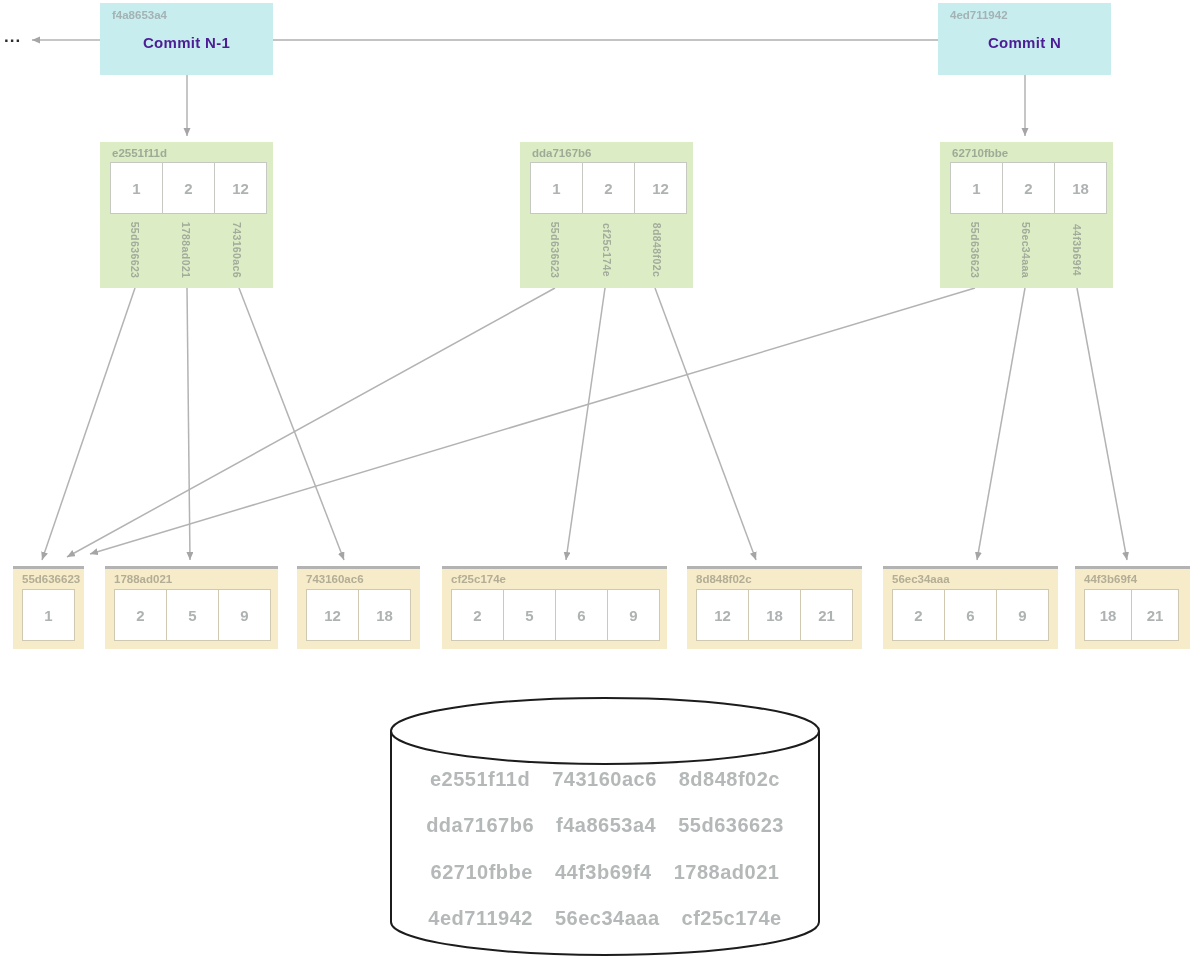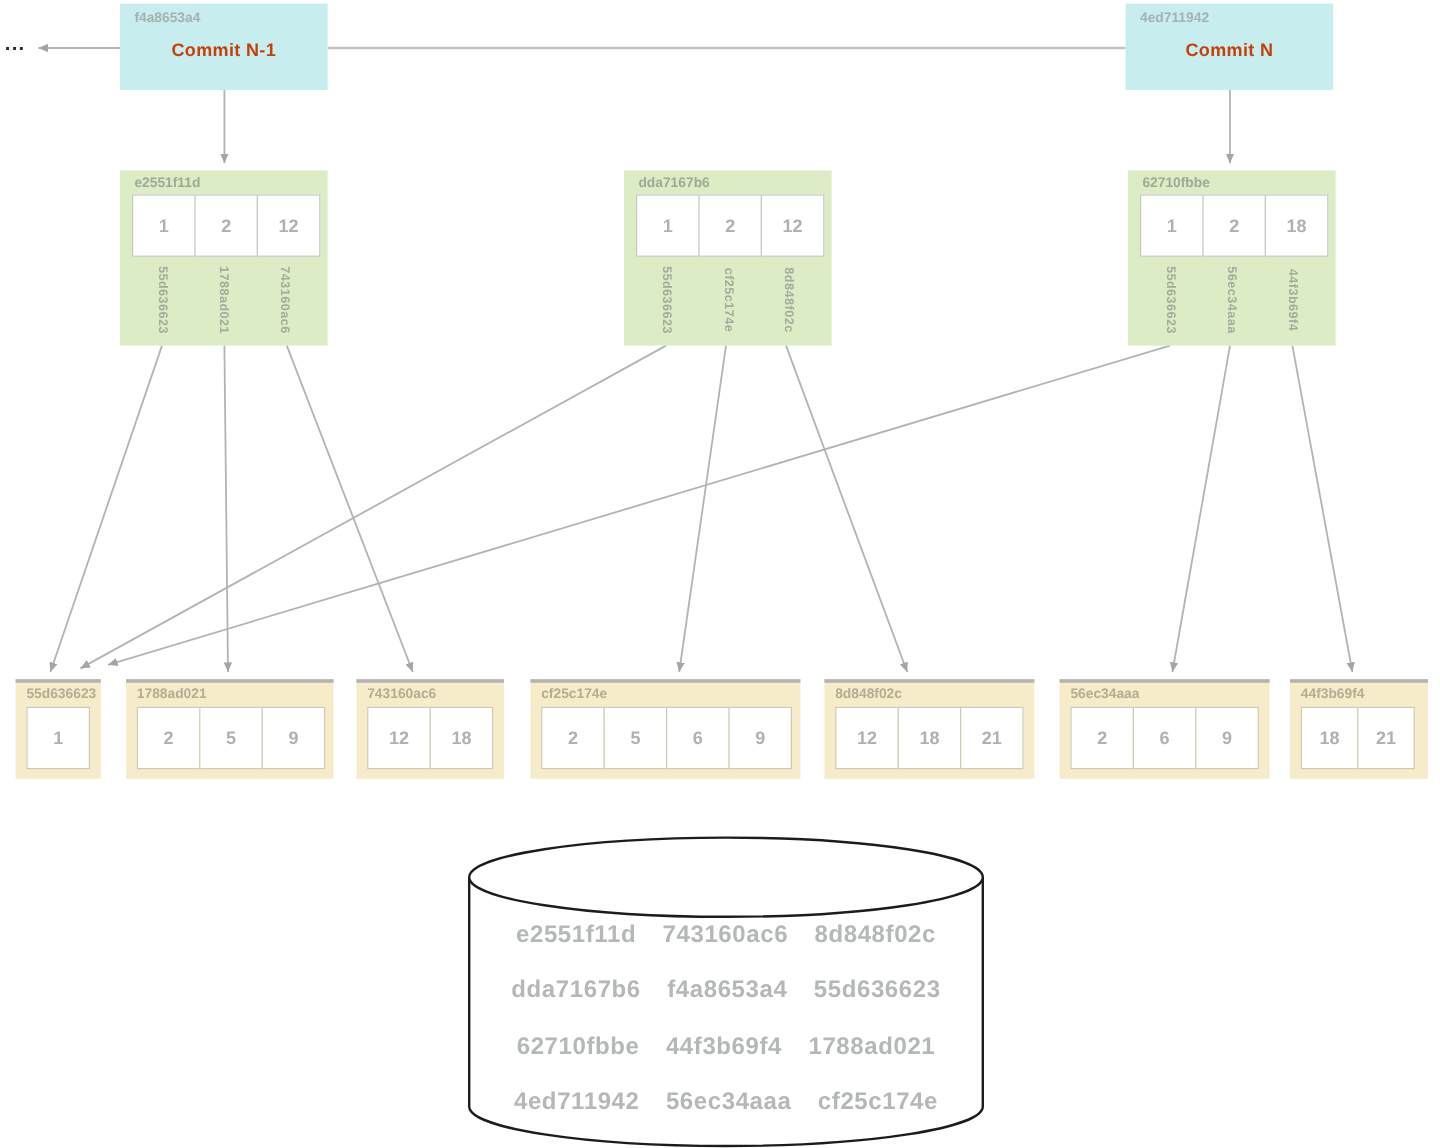--- a/index.html
+++ b/index.html
@@ -13,21 +13,21 @@
   .commit {
     position:absolute; top:3px; width:173px; height:72px;
     background:#c7edee; z-index:2;
   }
   .commit .hash {
     position:absolute; top:6px; left:12px;
     font-size:11.5px; font-weight:bold; color:#a4b2b4;
   }
   .commit .title {
     position:absolute; left:0; right:0; top:31px; text-align:center;
-    font-size:15px; font-weight:bold; color:#c2410c; letter-spacing:.3px;
+    font-size:15px; font-weight:bold; color:#4c1d95; letter-spacing:.3px;
   }
   .ellipsis {
     position:absolute; left:4px; top:27px;
     font-size:17px; font-weight:bold; color:#2b2b2b; letter-spacing:1px;
   }
 
   
   .tree {
     position:absolute; top:142px; width:173px; height:146px;
     background:#dcedc6; z-index:2;

